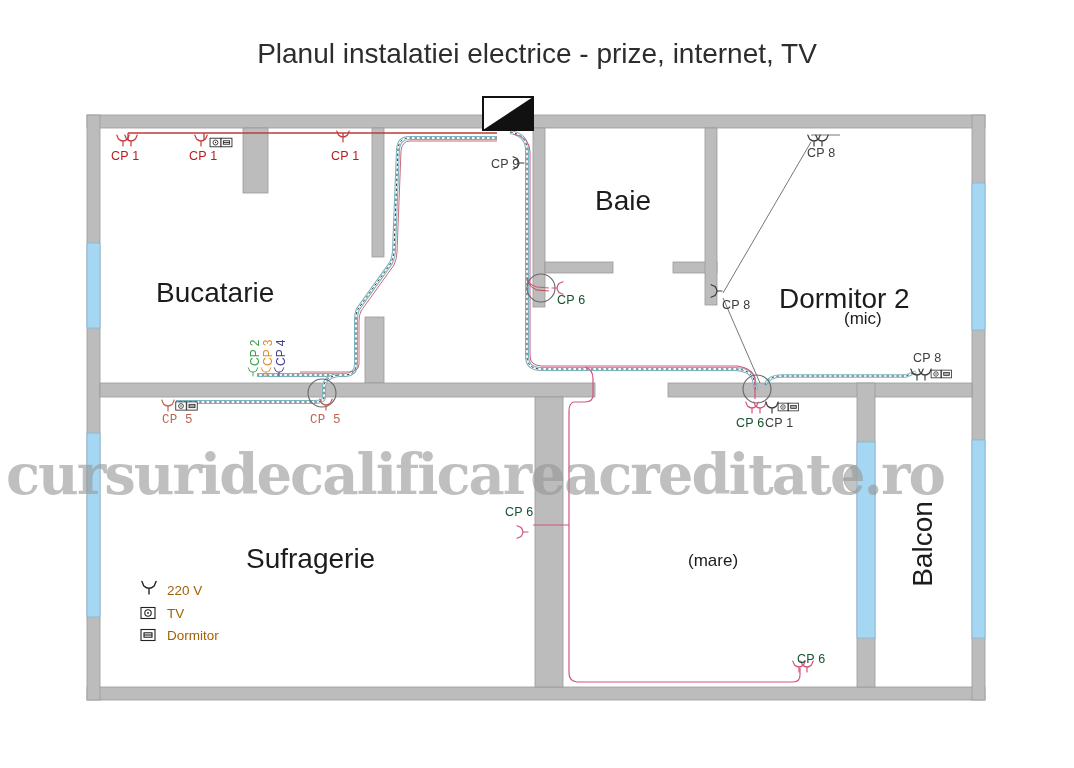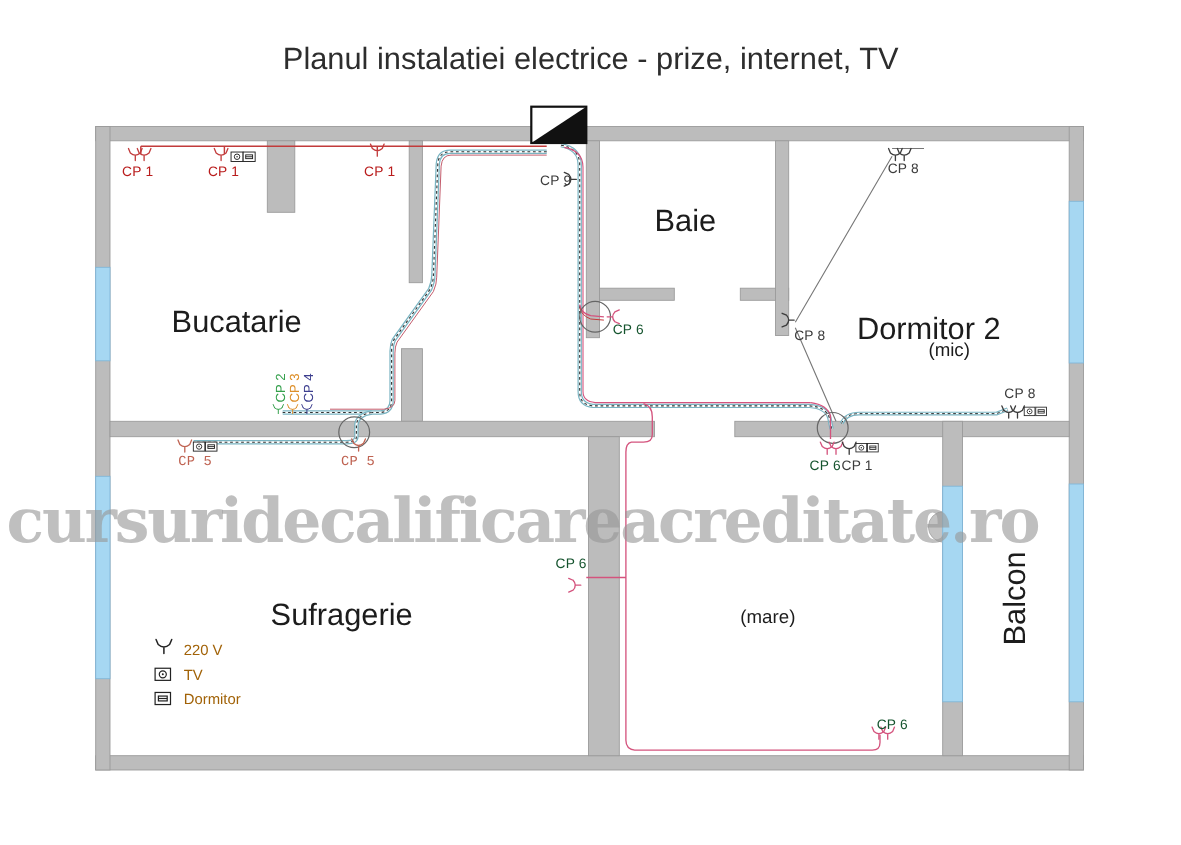--- a/index.html
+++ b/index.html
@@ -177,21 +177,21 @@
     </g>
   </svg>
 
   <div class="abs room lbl" style="left:156px;top:277px;">Bucatarie</div>
 
   <div class="abs title lbl">Planul instalatiei electrice - prize, internet, TV</div>
   <div class="abs room lbl" style="left:595px;top:185px;">Baie</div>
   <div class="abs room lbl" style="left:779px;top:283px;">Dormitor 2</div>
   <div class="abs sub lbl" style="left:844px;top:309px;">(mic)</div>
   <div class="abs room lbl" style="left:246px;top:519px;margin-top:24px;">Sufragerie</div>
-  <div class="abs sub lbl" style="left:673px;top:551px;">(mare)</div>
+  <div class="abs sub lbl" style="left:688px;top:551px;">(mare)</div>
   <div class="abs balcon-wrap lbl">
     <span class="room">Balcon</span>
   </div>
 
   <span class="abs cp red lbl" style="left:111px;top:149px;">CP 1</span>
   <span class="abs cp red lbl" style="left:189px;top:149px;">CP 1</span>
   <span class="abs cp red lbl" style="left:331px;top:149px;">CP 1</span>
   <span class="abs cp dark lbl" style="left:491px;top:157px;text-align:center;">CP 9</span>
   <span class="abs cp pink lbl" style="left:557px;top:293px;">CP 6</span>
   <span class="abs cp dark lbl" style="left:807px;top:146px;">CP 8</span>

